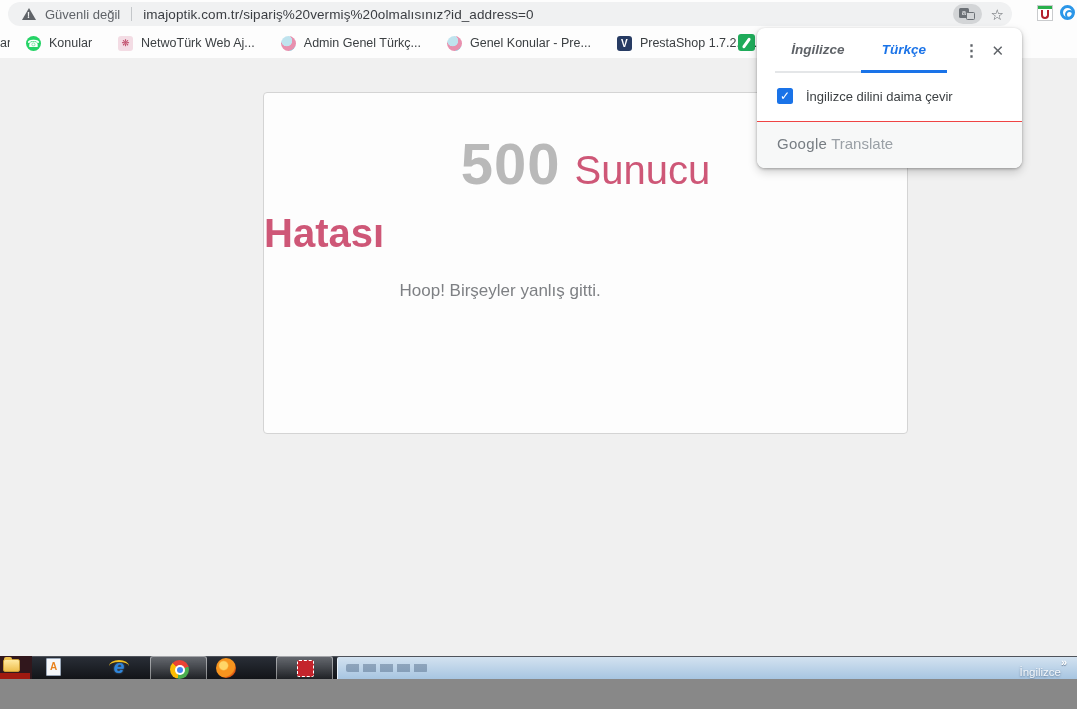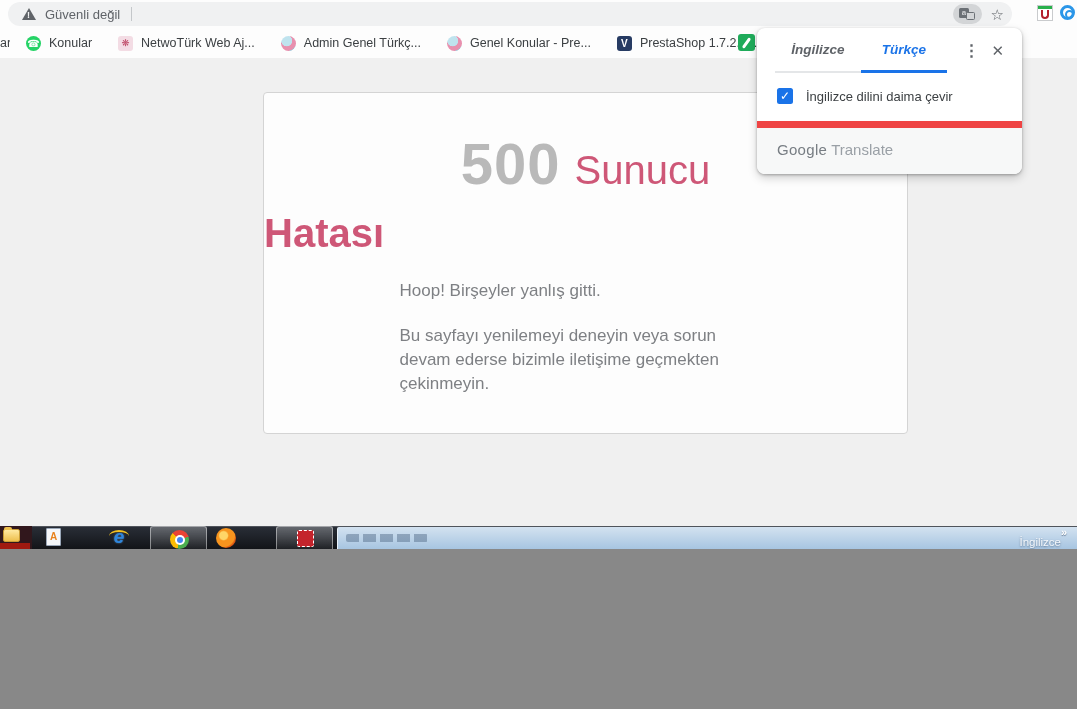--- a/index.html
+++ b/index.html
@@ -1,17 +1,17 @@
 <!DOCTYPE html>
 <html><head>
 <meta charset="utf-8">
 <style>
   * { margin:0; padding:0; box-sizing:border-box; }
   body { font-family:"Liberation Sans", sans-serif; background:#888; }
-  .screen { position:relative; width:1077px; height:549px; overflow:hidden; background:#8b5cf6; }
+  .screen { position:relative; width:1077px; height:679px; overflow:hidden; background:#8b5cf6; }
 
   
   .toolbar { position:absolute; top:0; left:0; right:0; height:28px; background:#fdfdfd; }
   .omnibox { position:absolute; left:8px; top:2px; width:1004px; height:24px; background:#f0f1f2; border-radius:12px; display:flex; align-items:center; padding-left:14px; }
   .warn-tri { position:relative; width:0; height:0; border-left:7px solid transparent; border-right:7px solid transparent; border-bottom:12px solid #5f6368; margin-right:9px; }
   .warn-tri::after { content:"!"; position:absolute; left:-2px; top:2px; color:#f0f1f2; font-size:9px; font-weight:bold; }
   .sec-text { font-size:13px; color:#5f6368; }
   .omni-sep { width:1px; height:14px; background:#c4c7ca; margin:0 11px; }
   .url-text { font-size:13.5px; color:#3a3d42; letter-spacing:.1px; }
   .translate-chip { position:absolute; right:30px; top:2px; width:29px; height:20px; border-radius:10px; background:#d3d5d7; }
@@ -42,21 +42,21 @@
   .popup { position:absolute; left:757px; top:28px; width:265px; background:#fff; border-radius:8px; box-shadow:0 1px 3px rgba(0,0,0,.28), 0 4px 10px rgba(0,0,0,.18); z-index:50; overflow:hidden; }
   .popup-header { display:flex; align-items:stretch; height:45px; padding:0 12px 0 18px; }
   .popup-tab { width:86px; text-align:center; font-size:13.5px; font-weight:bold; line-height:44px; cursor:pointer;font-style:italic; }
   .popup-tab.inactive { color:#5f6368; border-bottom:2px solid #e4e6e8; }
   .popup-tab.active { color:#1a73e8; border-bottom:3px solid #1a73e8; }
   .dots-icon { margin-left:auto; align-self:center; color:#5f6368; font-size:16px; font-weight:bold; padding:0 6px; cursor:pointer; }
   .close-icon { align-self:center; color:#5f6368; font-size:15px; padding:0 6px; cursor:pointer; }
   .popup-body { display:flex; align-items:center; gap:13px; padding:15px 20px 17px 20px; }
   .checkbox { width:16px; height:16px; background:#1a73e8; border-radius:2.5px; color:#fff; font-size:12px; line-height:16px; text-align:center; cursor:pointer; }
   .checkbox-label { font-size:13px; color:#3c4043; }
-  .popup-footer { border-top:7px solid #ef4444; background:#f7f8f8; padding:13px 20px 15px 20px; }
+  .popup-footer { border-top:1px solid #ef4444; background:#f7f8f8; padding:13px 20px 15px 20px; }
   .brand-g { font-size:15px; color:#777d83; letter-spacing:.3px; }
   .brand-t { font-size:15px; color:#9aa0a6; margin-left:4px; }
 
   
   .content { position:absolute; top:58px; left:0; right:0; bottom:23px; background:#f0f0f0; }
   .error-card { position:absolute; left:263px; top:34px; width:645px; height:342px; background:#fdfdfd; border:1px solid #d4d4d4; border-radius:4px; }
   .error-head { text-align:center; margin-top:42px; line-height:1; }
   .err-code { font-size:58px; font-weight:bold; color:#b9b9b9; letter-spacing:1px; }
   .err-word { font-size:40px; font-weight:normal; color:#ce5777; margin-left:14px; }
   .error-head-line2 { text-align:left; margin-top:20px; line-height:1; }
@@ -90,20 +90,21 @@
 </head>
 <body>
 
 <div class="screen">
 
   <div class="toolbar">
     <div class="omnibox">
       <span class="warn-tri"></span>
       <span class="sec-text">Güvenli değil</span>
       <span class="omni-sep"></span>
+      <span class="url-text">imajoptik.com.tr/sipariş%20vermiş%20olmalısınız?id_address=0</span>
       <span class="translate-chip">
         <span class="tr-a">a</span>
         <span class="tr-b"></span>
       </span>
       <span class="star-icon">☆</span>
     </div>
     <span class="ext-shield">
       <span class="shield-u"></span>
     </span>
     <span class="ext-ring"></span>
@@ -143,21 +144,20 @@
   <div class="content">
     <div class="error-card">
       <div class="error-head">
         <span class="err-code">500</span><span class="err-word">Sunucu</span>
       </div>
       <div class="error-head-line2">
         <span class="err-word2">Hatası</span>
       </div>
       <div class="err-msgs">
         <p class="err-p1">Hoop! Birşeyler yanlış gitti.</p>
-        <p class="err-p2">Bu sayfayı yenilemeyi deneyin veya sorun devam ederse bizimle iletişime geçmekten çekinmeyin.</p>
       </div>
     </div>
   </div>
 
   <div class="popup">
     <div class="popup-header">
       <span class="popup-tab inactive">İngilizce</span>
       <span class="popup-tab active">Türkçe</span>
       <span class="dots-icon">⋮</span>
       <span class="close-icon">✕</span>

